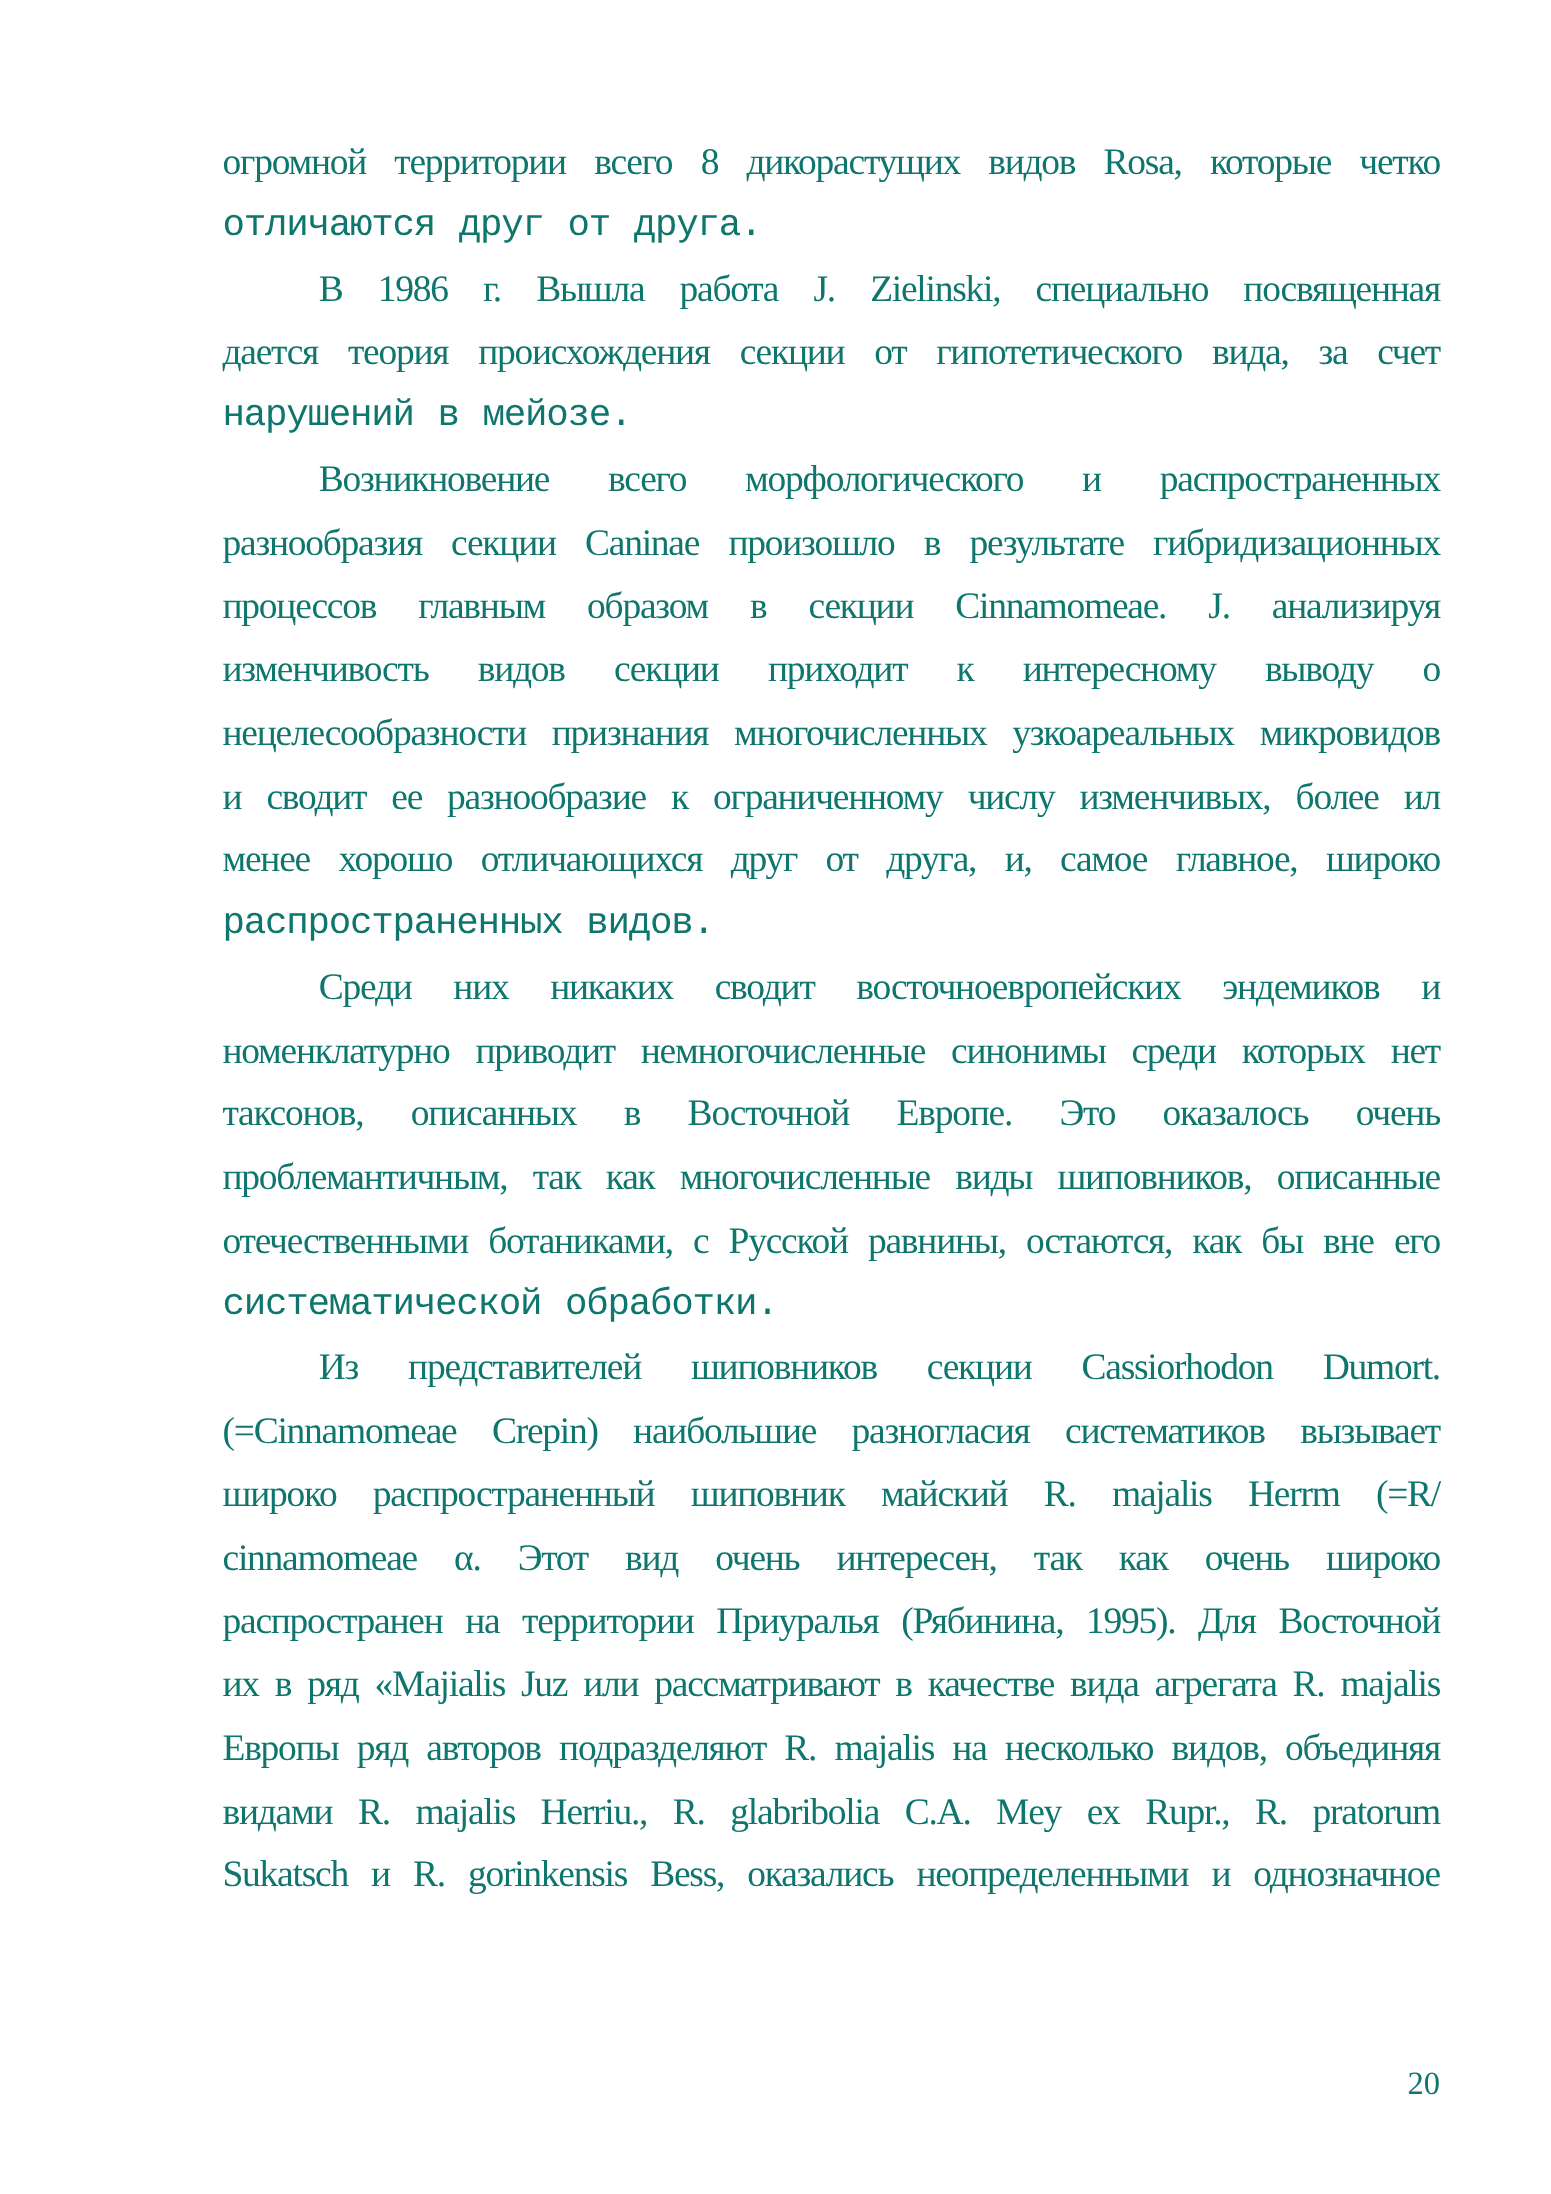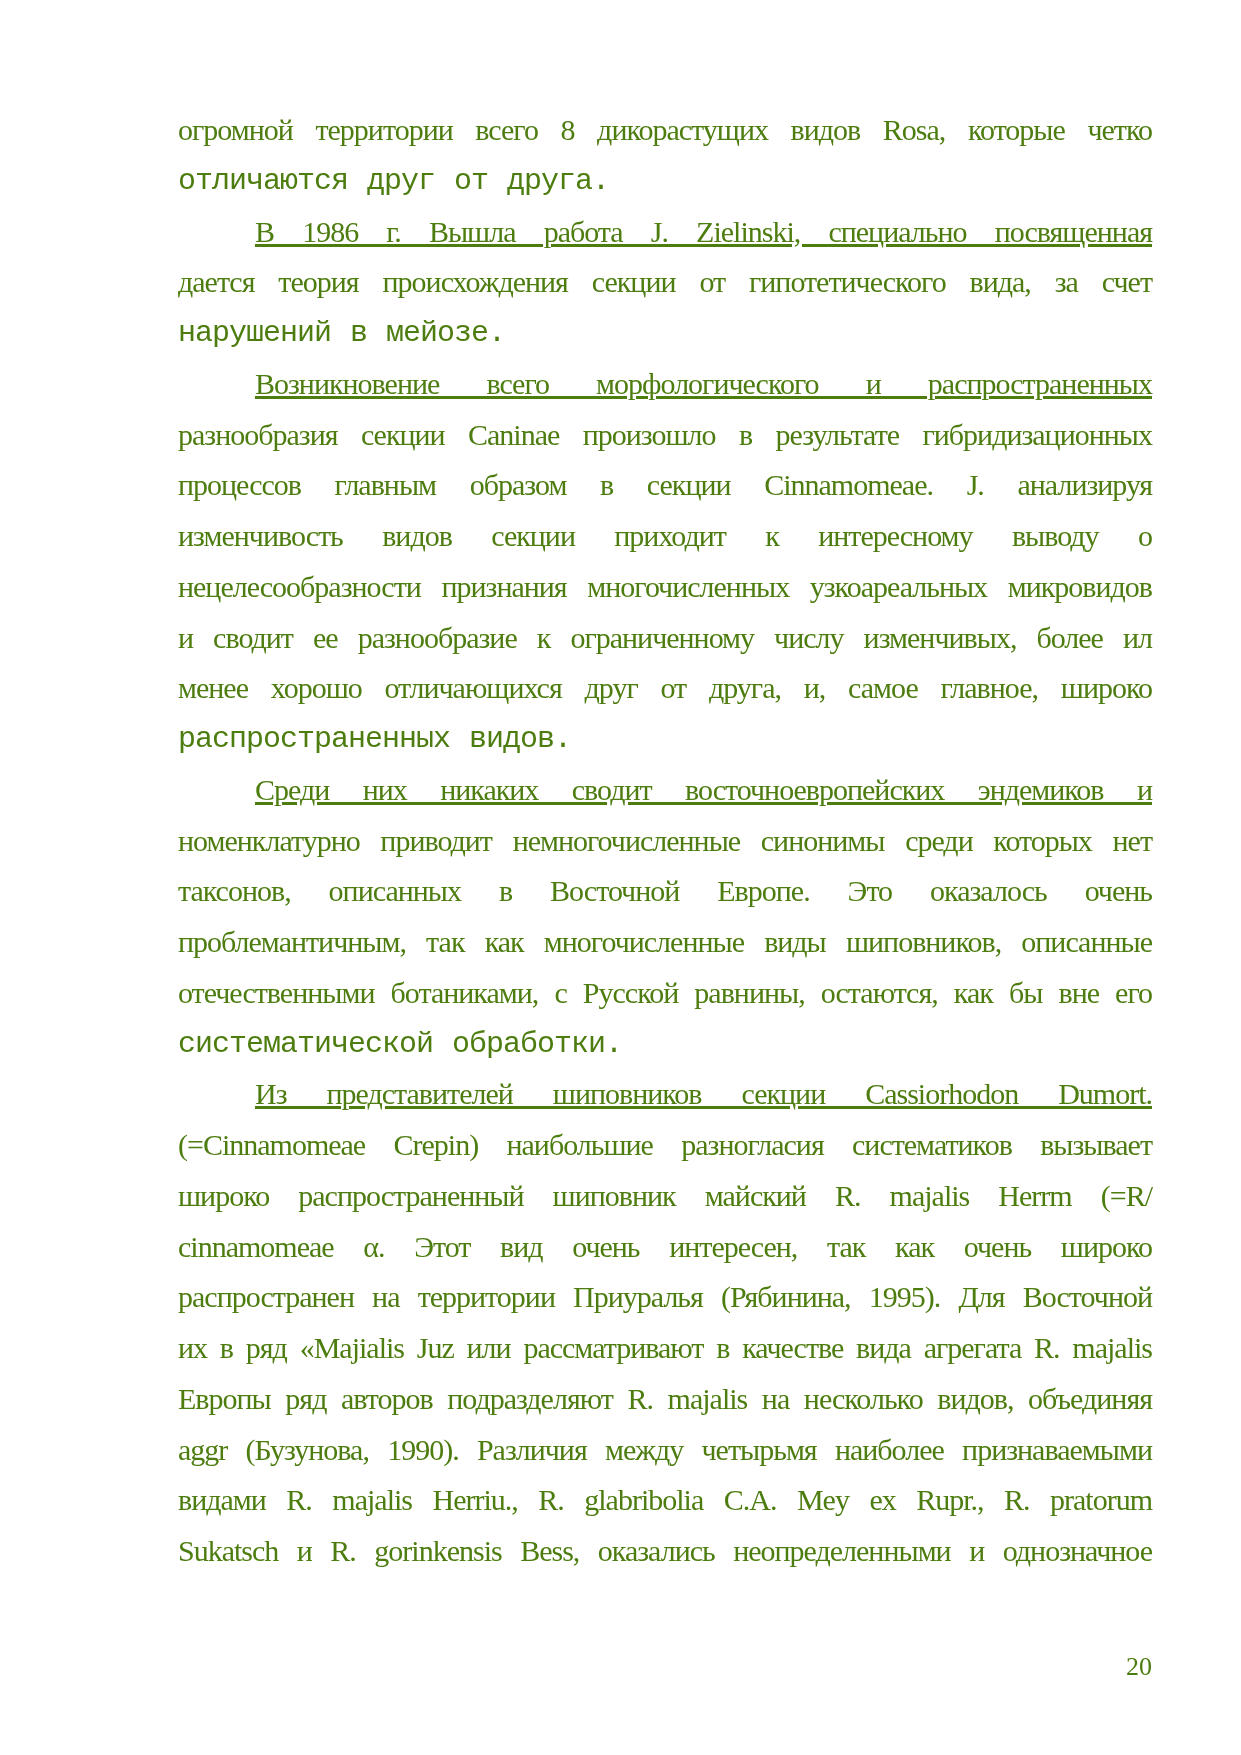--- a/index.html
+++ b/index.html
@@ -7,21 +7,21 @@
     padding: 0;
     background: #ffffff;
   }
   .page {
     position: relative;
     width: 1241px;
     height: 1755px;
     background: #ffffff;
     overflow: hidden;
     font-family: "Liberation Serif", "DejaVu Serif", serif;
-    color: #4d7c0f;
+    color: #0f766e;
   }
   .text-block {
     position: absolute;
     left: 178px;
     top: 105px;
     width: 974px;
     font-size: 30px;
     letter-spacing: -1px;
     line-height: 50.75px;
   }
@@ -31,21 +31,20 @@
   }
   .line {
     text-align: justify;
     text-align-last: justify;
     word-spacing: 2px;
     height: 50.75px;
     overflow: visible;
   }
   .line.indent {
     text-indent: 77px;
-    text-decoration: underline;
   }
   .line.para-end {
     text-align-last: left;
     font-family: Liberation Mono, monospace;
   }
   .page-number {
     position: absolute;
     right: 89px;
     top: 1642px;
     font-size: 26px;
@@ -86,19 +85,18 @@
         <div class="line para-end">систематической обработки.</div>
       </div>
       <div class="paragraph">
         <div class="line indent">Из представителей шиповников секции Cassiorhodon Dumort.</div>
         <div class="line">(=Cinnamomeae Crepin) наибольшие разногласия систематиков вызывает</div>
         <div class="line">широко распространенный шиповник майский R. majalis Herrm (=R/</div>
         <div class="line">cinnamomeae α. Этот вид очень интересен, так как очень широко</div>
         <div class="line">распространен на территории Приуралья (Рябинина, 1995). Для Восточной</div>
         <div class="line">их в ряд «Majialis Juz или рассматривают в качестве вида агрегата R. majalis</div>
         <div class="line">Европы ряд авторов подразделяют R. majalis на несколько видов, объединяя</div>
-        <div class="line">aggr (Бузунова, 1990). Различия между четырьмя наиболее признаваемыми</div>
         <div class="line">видами R. majalis Herriu., R. glabribolia C.A. Mey ex Rupr., R. pratorum</div>
         <div class="line">Sukatsch и R. gorinkensis Bess, оказались неопределенными и однозначное</div>
       </div>
     </div>
   <div class="page-number">20</div>
 </div>
 
 </body></html>

